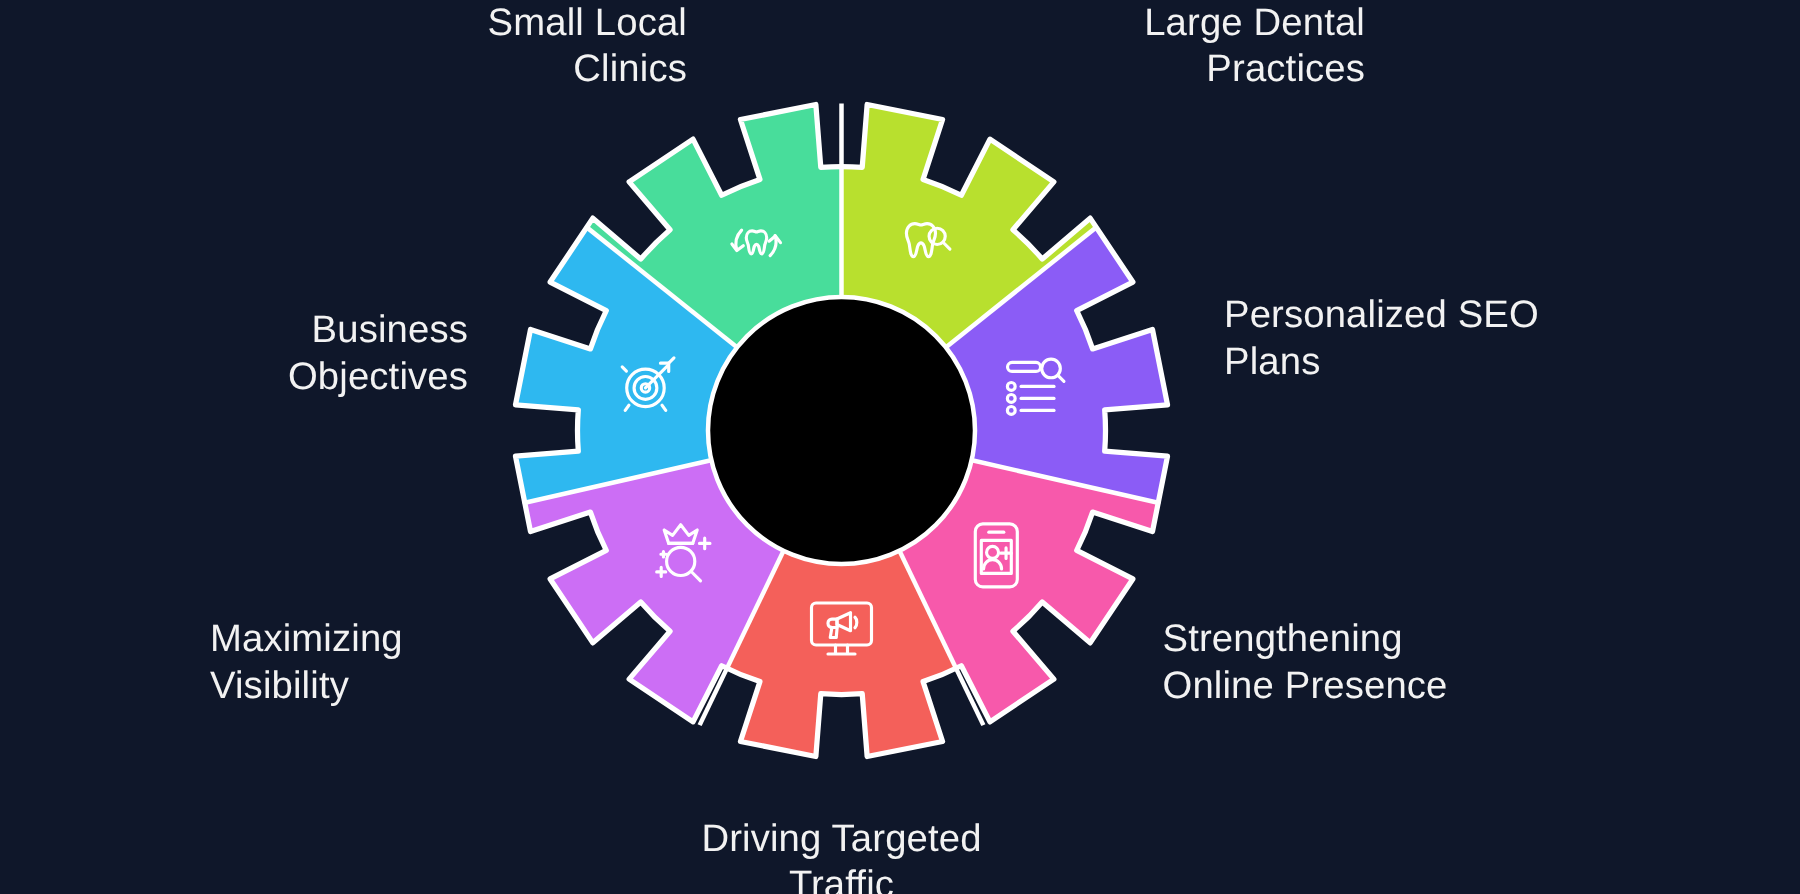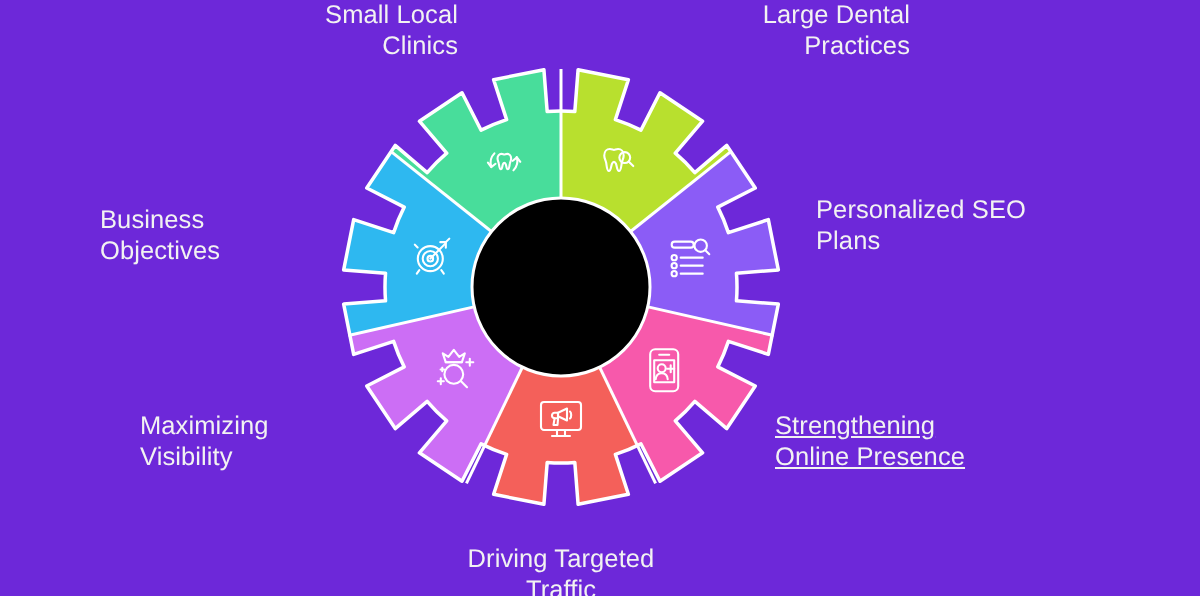--- a/index.html
+++ b/index.html
@@ -12,47 +12,47 @@
     height: 596px;
     overflow: hidden;
     font-family: "Liberation Sans", sans-serif;
     position: relative;
   }
   #stage {
     position: absolute;
     inset: 0;
     width: 1200px;
     height: 596px;
-    background: #6d28d9;
+    background: #0f172a;
   }
   .label {
     position: absolute;
     color: #f2f2f2;
     font-size: 25.5px;
     line-height: 1.2;
     font-weight: 400;
     letter-spacing: 0.1px;
     white-space: pre-line;
     text-rendering: geometricPrecision;
   }
   .lbl-tr { text-align: left; }
   .lbl-tl { text-align: right; }
-  .lbl-l  { text-align: left; }
+  .lbl-l  { text-align: right; }
   .lbl-r  { text-align: left; }
   .lbl-bl { text-align: left; }
   .lbl-br { text-align: left; }
   .lbl-b  { text-align: center; }
 
   
   #label-small-local-clinics   { left: 232px; top: 0px;   width: 226px; }
   #label-large-dental-practices{ left: 670px; top: 0px;   width: 240px; text-align: right; }
   #label-business-objectives   { left: 100px; top: 205px; width: 212px; }
   #label-personalized-seo-plans{ left: 816px; top: 195px; width: 250px; }
   #label-maximizing-visibility { left: 140px; top: 411px; width: 212px; }
-  #label-strengthening-online  { left: 775px; top: 411px; width: 260px; text-decoration: underline; }
+  #label-strengthening-online  { left: 775px; top: 411px; width: 260px; }
   #label-driving-targeted      { left: 421px; top: 544px; width: 280px; }
 
   svg { display: block; }
 </style>
 </head>
 <body>
 
 <div id="stage">
 
   <svg id="gear" width="1200" height="596" viewBox="0 0 1200 596">

